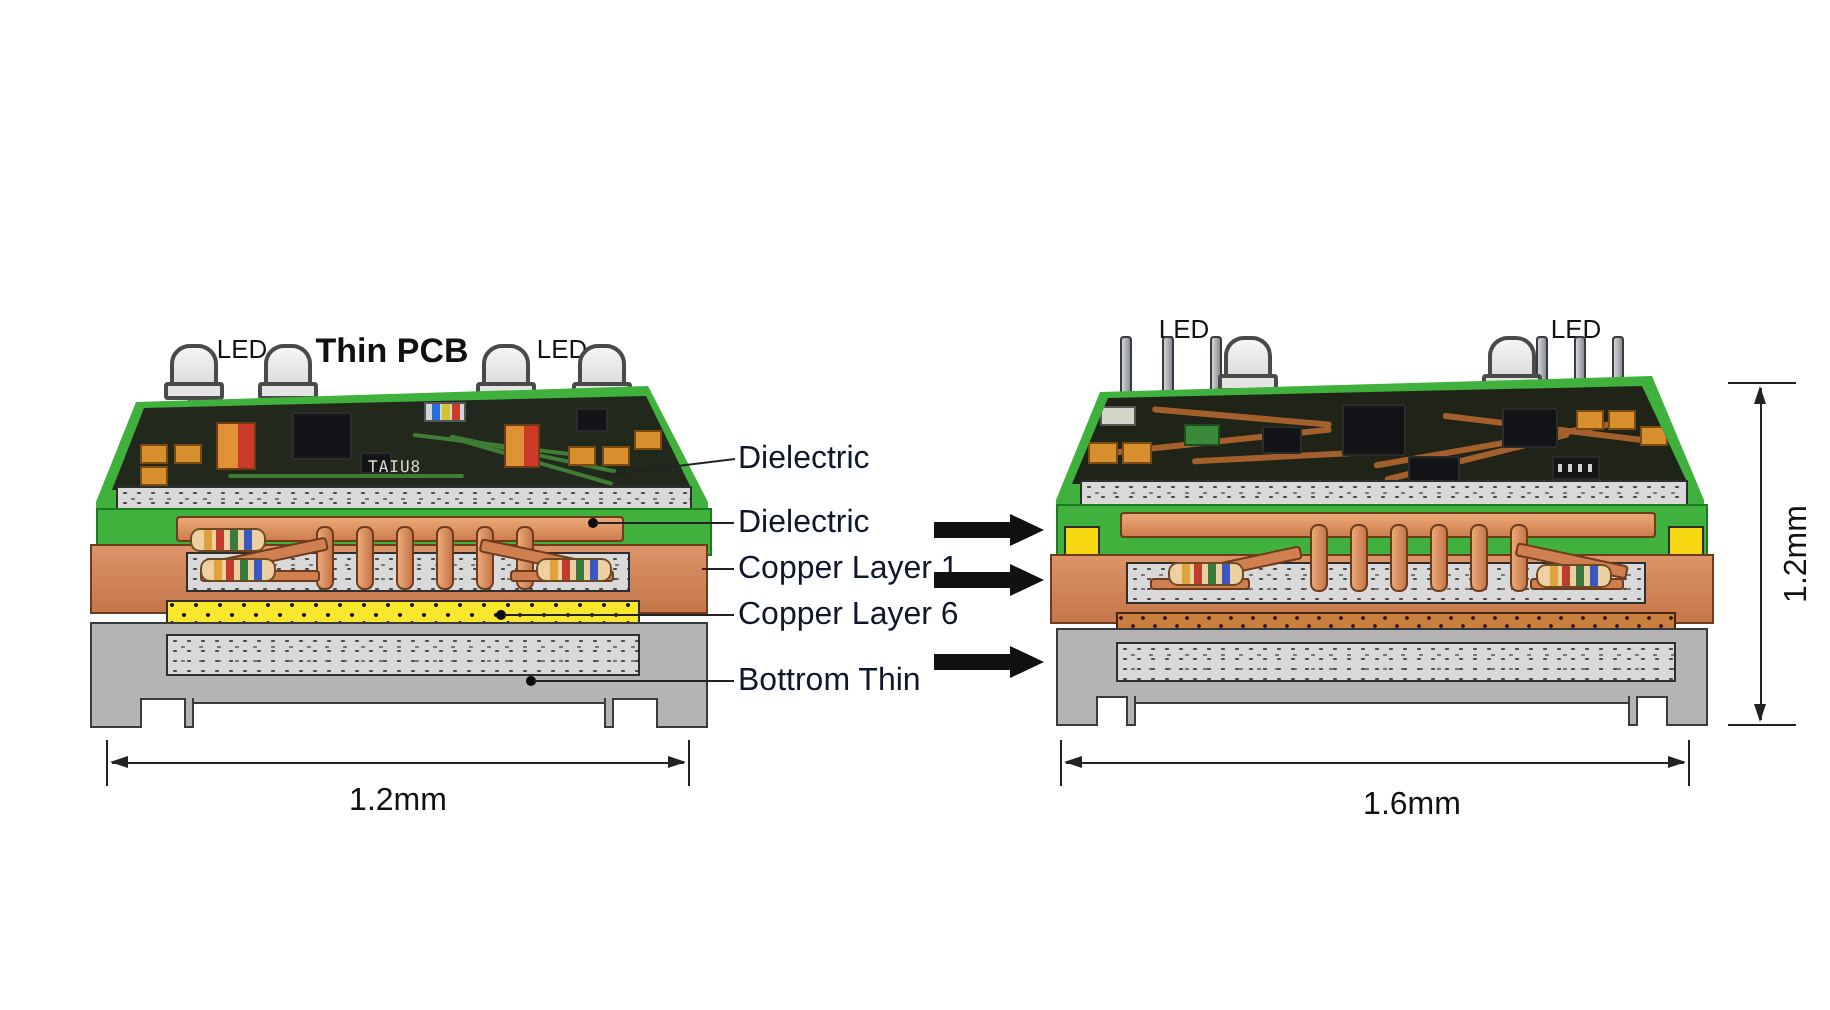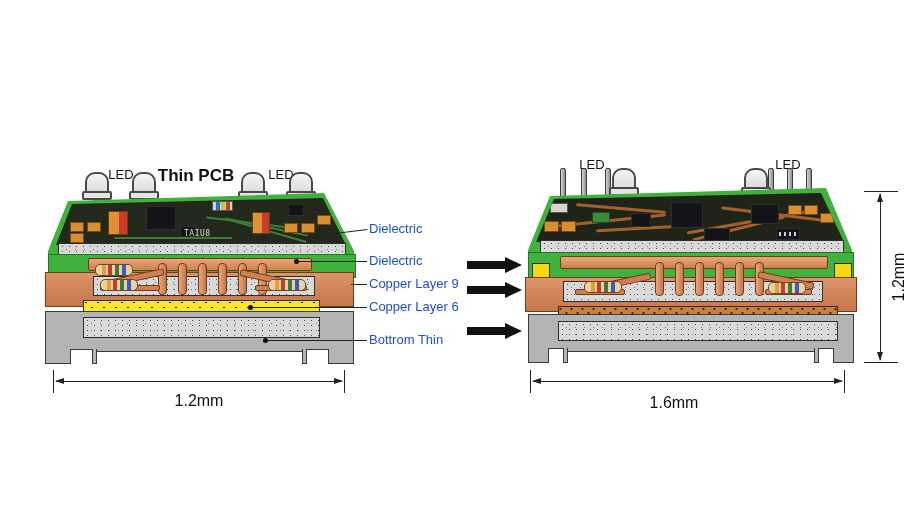--- a/index.html
+++ b/index.html
@@ -1,21 +1,21 @@
 <!DOCTYPE html>
 <html><head>
 <meta charset="utf-8">
 <style>
   html,body{margin:0;padding:0;background:#fff;}
   .canvas{position:relative;width:915px;height:505px;background:#ffffff;overflow:hidden;
           font-family:"Liberation Sans",sans-serif;color:#111;}
   .abs{position:absolute;}
   .title{font-size:17px;font-weight:bold;text-align:center;color:#111;}
   .lbl{font-size:13px;text-align:center;color:#111;}
-  .laylbl{font-size:13px;color:#1d4ed8;white-space:nowrap;}
+  .laylbl{font-size:16px;color:#0f172a;white-space:nowrap;}
   .dimlbl{font-size:16px;text-align:center;color:#111;}
 
   
   .line-h{height:0;border-top:1.4px solid #222;}
   .line-v{width:0;border-left:1.4px solid #222;}
   .dot{width:5px;height:5px;background:#0d0d0d;border-radius:50%;}
 
   
   .ah{width:0;height:0;border-style:solid;}
   .ah-l{border-width:3.5px 9px 3.5px 0;border-color:transparent #222 transparent transparent;}
@@ -247,21 +247,21 @@
   <div class="abs notch" style="left:818px;top:348px;width:14px;height:14px;"></div>
 
   <div class="abs line-h" style="left:302px;top:237px;width:66px;transform:rotate(-7deg);transform-origin:left center;"></div>
   <div class="abs laylbl" style="left:369px;top:221px;">Dielectric</div>
 
   <div class="abs dot" style="left:294px;top:259px;"></div>
   <div class="abs line-h" style="left:298px;top:261px;width:69px;"></div>
   <div class="abs laylbl" style="left:369px;top:253px;">Dielectric</div>
 
   <div class="abs line-h" style="left:351px;top:284px;width:16px;"></div>
-  <div class="abs laylbl" style="left:369px;top:276px;">Copper Layer 9</div>
+  <div class="abs laylbl" style="left:369px;top:276px;">Copper Layer 1</div>
 
   <div class="abs dot" style="left:248px;top:305px;"></div>
   <div class="abs line-h" style="left:252px;top:307px;width:115px;"></div>
   <div class="abs laylbl" style="left:369px;top:299px;">Copper Layer 6</div>
 
   <div class="abs dot" style="left:263px;top:338px;"></div>
   <div class="abs line-h" style="left:267px;top:340px;width:100px;"></div>
   <div class="abs laylbl" style="left:369px;top:332px;">Bottrom Thin</div>
 
   <div class="abs barrow-shaft" style="left:467px;top:261px;width:38px;"></div>
@@ -276,21 +276,21 @@
   <div class="abs line-h" style="left:56px;top:381px;width:286px;"></div>
   <div class="abs ah ah-l" style="left:55px;top:378px;"></div>
   <div class="abs ah ah-r" style="left:334px;top:378px;"></div>
   <div class="abs dimlbl" style="left:149px;top:392px;width:100px;">1.2mm</div>
 
   <div class="abs line-v" style="left:530px;top:370px;height:23px;"></div>
   <div class="abs line-v" style="left:844px;top:370px;height:23px;"></div>
   <div class="abs line-h" style="left:533px;top:381px;width:309px;"></div>
   <div class="abs ah ah-l" style="left:532px;top:378px;"></div>
   <div class="abs ah ah-r" style="left:834px;top:378px;"></div>
-  <div class="abs dimlbl" style="left:624px;top:394px;width:100px;">1.6mm</div>
+  <div class="abs dimlbl" style="left:656px;top:394px;width:100px;">1.6mm</div>
 
   <div class="abs line-h" style="left:864px;top:191px;width:34px;"></div>
   <div class="abs line-h" style="left:864px;top:362px;width:34px;"></div>
   <div class="abs line-v" style="left:880px;top:194px;height:166px;"></div>
   <div class="abs ah ah-u" style="left:877px;top:193px;"></div>
   <div class="abs ah ah-d" style="left:877px;top:352px;"></div>
   <div class="abs dimlbl" style="left:869px;top:247px;width:60px;height:60px;line-height:60px;transform:rotate(-90deg);">1.2mm</div>
 
 </div>
 

